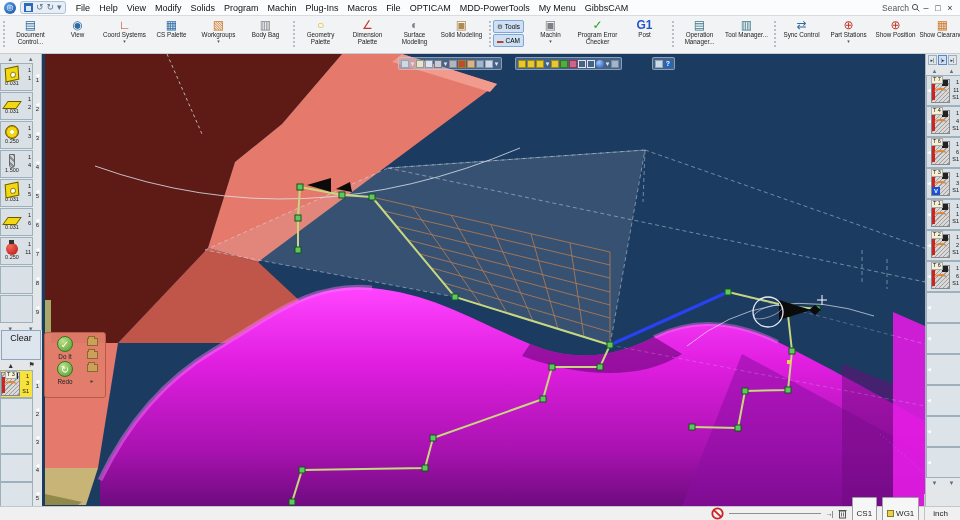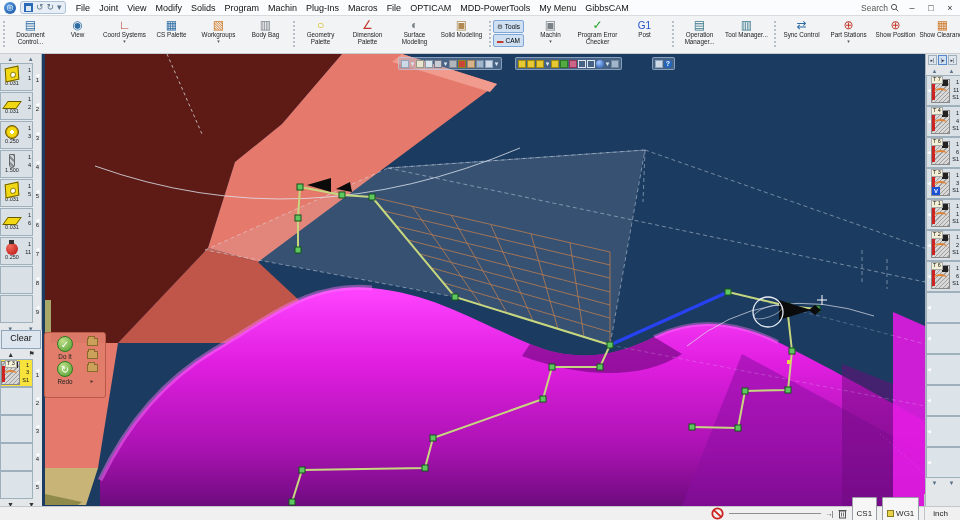--- a/index.html
+++ b/index.html
@@ -11,36 +11,36 @@
             border-bottom:1px solid #d9dcdf;display:flex;align-items:center;gap:4px;padding:0 4px;font-size:9px;color:#111;}
   .tb-logo{width:12px;height:12px;border-radius:50%;background:radial-gradient(circle at 35% 30%,#5aa0e8,#14509c);
            color:#fff;font-size:8px;line-height:12px;text-align:center;}
   .qa{display:flex;align-items:center;gap:3px;background:#e7eef6;border:1px solid #adc2d8;border-radius:3px;padding:0 3px;height:13px;}
   .qa span{font-size:9px;line-height:11px;color:#5a7288;}
   .qa .qa-save{width:9px;height:9px;background:#2a6ab8;position:relative;}
   .qa .qa-save::after{content:"";position:absolute;left:2px;top:3px;width:5px;height:5px;background:#dce8f4;}
   .menus{display:flex;gap:9px;margin-left:6px;}
   .menus span{cursor:default;}
   .tb-title{position:absolute;left:468px;top:2px;width:306px;text-align:center;font-weight:bold;font-size:9px;color:#222;}
-  .tb-right{margin-left:auto;display:flex;align-items:flex-end;gap:7px;color:#444;}
+  .tb-right{margin-left:auto;display:flex;align-items:flex-end;color:#444;}
   .tb-search{display:flex;align-items:center;gap:2px;font-size:8.5px;color:#555;}
   .winbtn{width:12px;text-align:center;font-size:9px;color:#333;}
   
   #ribbon{position:absolute;left:0;top:16px;width:960px;height:38px;background:#f2f3f5;
           border-bottom:1px solid #c9cdd1;display:flex;align-items:stretch;padding:1px 2px;}
   .rgrp{display:flex;align-items:flex-start;padding:1px 3px 0 5px;position:relative;}
   .rgrp::before{content:"";position:absolute;left:1px;top:4px;bottom:4px;width:2px;
                 background:repeating-linear-gradient(to bottom,#b9bfc6 0 2px,transparent 2px 4px);}
   .rbtn{display:flex;flex-direction:column;align-items:center;width:47px;padding-top:1px;cursor:default;}
   .rbtn-ico{height:13px;font-size:12px;line-height:13px;}
   .rbtn-lbl{font-size:6.3px;line-height:1.1;text-align:center;color:#222;max-width:47px;}
   .rb-caret{font-size:5px;color:#555;line-height:4px;}
   .g-blue{color:#2e6da4}.g-red{color:#c0392b}.g-green{color:#27a32a}.g-orange{color:#d07a2a}
   .g-yellow{color:#d8b60a}.g-gray{color:#7a8288}.g-dark{color:#333}.g-teal{color:#3a7a8a}.g-tan{color:#b08a50}
-  .g-post{color:#2255cc;font-weight:normal;font-size:10px}
+  .g-post{color:#2255cc;font-weight:bold;font-size:12px}
   .stackcol{display:flex;flex-direction:column;gap:1px;margin:2px 3px 0 0;}
   .stackbtn{display:flex;align-items:center;gap:2px;background:#cfe0f2;border:1px solid #7da7d8;border-radius:2px;
             height:13px;padding:0 3px;font-size:6.5px;}
   
   #lstrip{position:absolute;left:0;top:54px;width:42px;height:452px;background:#e3e7ea;border-right:1px solid #aab4bc;}
   #rstrip{position:absolute;left:925px;top:54px;width:35px;height:452px;background:#e3e7ea;border-left:1px solid #aab4bc;}
   .strip-arrows{height:9px;display:flex;justify-content:space-around;align-items:center;font-size:6px;color:#5a7288;}
   .tool-tile{position:relative;height:29px;width:42px;display:flex;}
   .tt-bg{width:33px;height:28px;background:#d9e0e6;border:1px solid #9fb0bd;display:flex;}
   .tt-main{width:22px;display:flex;flex-direction:column;align-items:center;justify-content:center;}
@@ -66,21 +66,21 @@
   .op-thumb::after{content:"";position:absolute;right:1px;top:0;width:6px;height:6px;background:#222;}
   .op-curve{position:absolute;left:2px;top:8px;width:13px;height:8px;border-top:2px solid #e08438;border-radius:50% 50% 0 0;}
   .op-t{position:absolute;left:4px;top:0;font-size:5.5px;background:#f4f0d8;border:1px solid #aaa;line-height:1;padding:0 1px;color:#111;}
   .op-nums{width:10px;display:flex;flex-direction:column;align-items:flex-end;font-size:5.5px;line-height:1.35;color:#111;padding-right:1px;}
   .op-badge{position:absolute;left:5px;bottom:3px;width:8px;height:8px;background:#1a4fd6;color:#fff;font-size:6px;font-weight:bold;text-align:center;line-height:8px;}
   .sim-row{height:12px;display:flex;align-items:center;gap:1px;justify-content:flex-end;padding:1px 2px;}
   .sim-btn{height:10px;min-width:9px;background:#dfe7ee;border:1px solid #9fb0bd;font-size:5px;line-height:8px;text-align:center;color:#334;}
   .sim-btn.sel{background:#cfe0f2;border-color:#5588cc;}
   
   #lops{position:absolute;left:0;top:330px;width:42px;height:176px;background:#e3e7ea;}
-  .clear-btn{height:19px;margin:0 1px;background:#dde6ee;border:1px solid #8fa6bd;font-size:9px;text-align:center;line-height:15px;color:#111;}
+  .clear-btn{height:30px;margin:0 1px;background:#dde6ee;border:1px solid #8fa6bd;font-size:9px;text-align:center;line-height:15px;color:#111;}
   .flag-row{height:10px;display:flex;justify-content:space-around;align-items:center;font-size:7px;color:#333;}
   .sel-op{background:#f7e33c !important;}
   .lop-tile{position:relative;height:28px;width:42px;display:flex;}
   .lop-bg{width:33px;height:28px;background:#dce3e9;border:1px solid #9fb0bd;display:flex;align-items:center;position:relative;}
   
   #doit{position:absolute;left:44px;top:332px;width:62px;height:66px;background:rgba(226,125,108,0.95);
         border:1px solid #b85a48;border-radius:3px;display:flex;padding:3px 2px;}
   .doit-col{width:36px;display:flex;flex-direction:column;align-items:center;gap:1px;}
   .doit-circle{width:16px;height:16px;border-radius:50%;background:radial-gradient(circle at 35% 30%,#bfe08a,#4f9c2c);
                border:1px solid #2f7a1f;color:#fff;font-size:10px;line-height:15px;text-align:center;}
@@ -122,21 +122,21 @@
     <span class="tb-logo">◎</span>
     <div class="qa">
       <span class="qa-save"></span>
       <span>↺</span>
       <span>↻</span>
       <span>▾</span>
     </div>
     <div class="menus">
 
     <span>File</span>
-        <span>Joint</span>
+        <span>Help</span>
         <span>View</span>
         <span>Modify</span>
         <span>Solids</span>
         <span>Program</span>
         <span>Machin</span>
         <span>Plug-Ins</span>
         <span>Macros</span>
         <span>File</span>
         <span>OPTICAM</span>
         <span>MDD-PowerTools</span>

